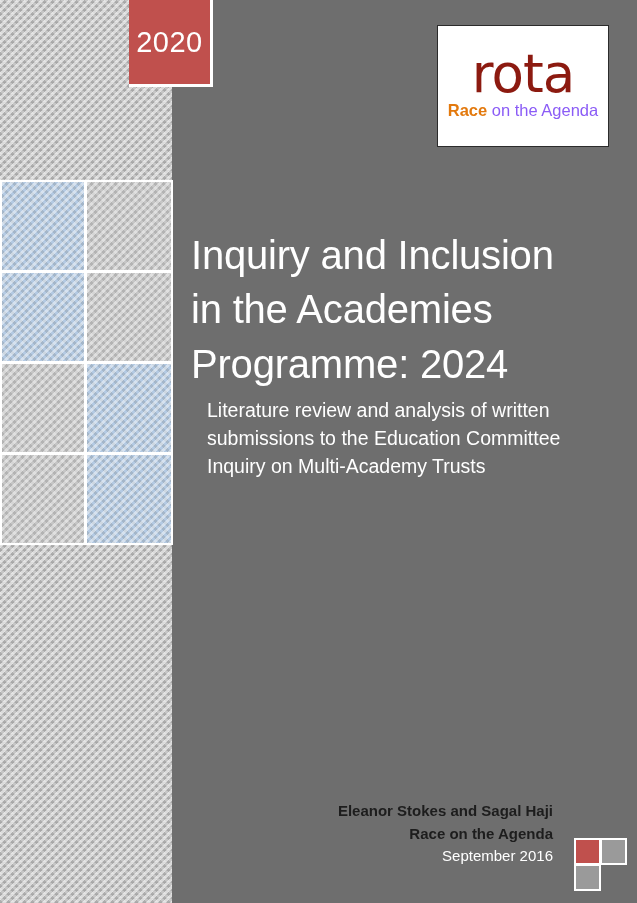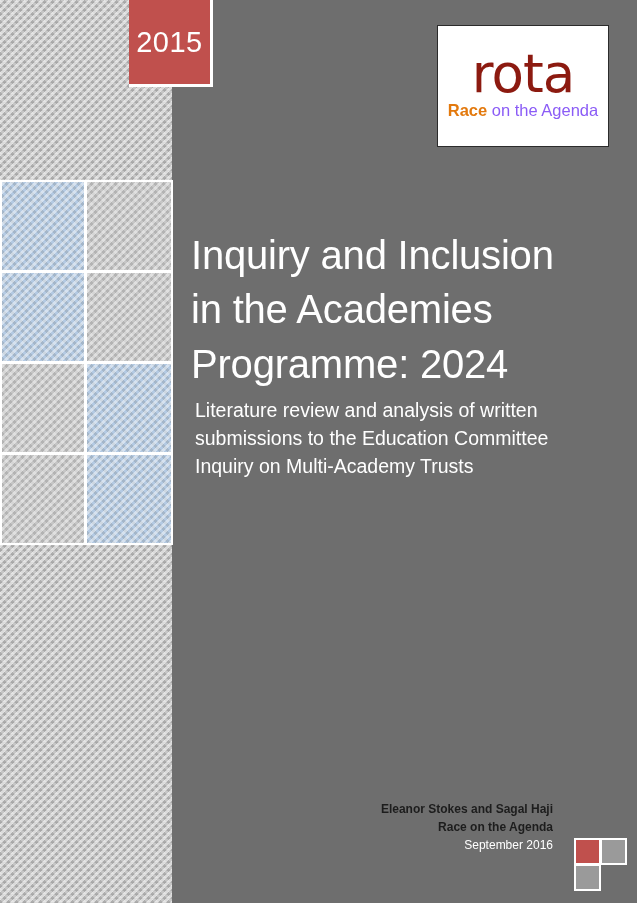--- a/index.html
+++ b/index.html
@@ -137,31 +137,31 @@
     line-height: 1.36;
     font-weight: 300;
     letter-spacing: -0.2px;
     margin: 0;
   }
   .cover-subtitle {
     color: #ffffff;
     font-size: 19.5px;
     line-height: 1.43;
     font-weight: 400;
-    margin: 6px 0 0 4px;
+    margin: 6px 0 0 16px;
     width: 392px;
   }
 
   
   .author-block {
     position: absolute;
     right: 84px;
     top: 800px;
     text-align: right;
-    font-size: 12px;
+    font-size: 15px;
     line-height: 1.5;
   }
   .author-line   { color: #1d1d1d; font-weight: bold; }
   .org-line      { color: #1d1d1d; font-weight: bold; }
   .date-line     { color: #ffffff; font-weight: normal; }
 
   
   .motif {
     position: absolute;
     left: 574px;
@@ -194,21 +194,21 @@
     <div class="check-cell grey" style="left:85px;  top:91px;  width:88px; height:92px;"></div>
 
     <div class="check-cell grey" style="left:0px;   top:182px; width:86px; height:92px;"></div>
     <div class="check-cell blue" style="left:85px;  top:182px; width:88px; height:92px;"></div>
 
     <div class="check-cell grey" style="left:0px;   top:273px; width:86px; height:92px;"></div>
     <div class="check-cell blue" style="left:85px;  top:273px; width:88px; height:92px;"></div>
   </div>
 
   <div class="year-badge">
-    <span>2015</span>
+    <span>2020</span>
   </div>
 
   <div class="logo-box">
     <div class="logo-word">rota</div>
     <div class="logo-tagline"><span class="race">Race</span><span class="rest"> on the Agenda</span></div>
   </div>
 
   <div class="title-block">
     <div class="cover-title">
       <div>Inquiry and Inclusion</div>

